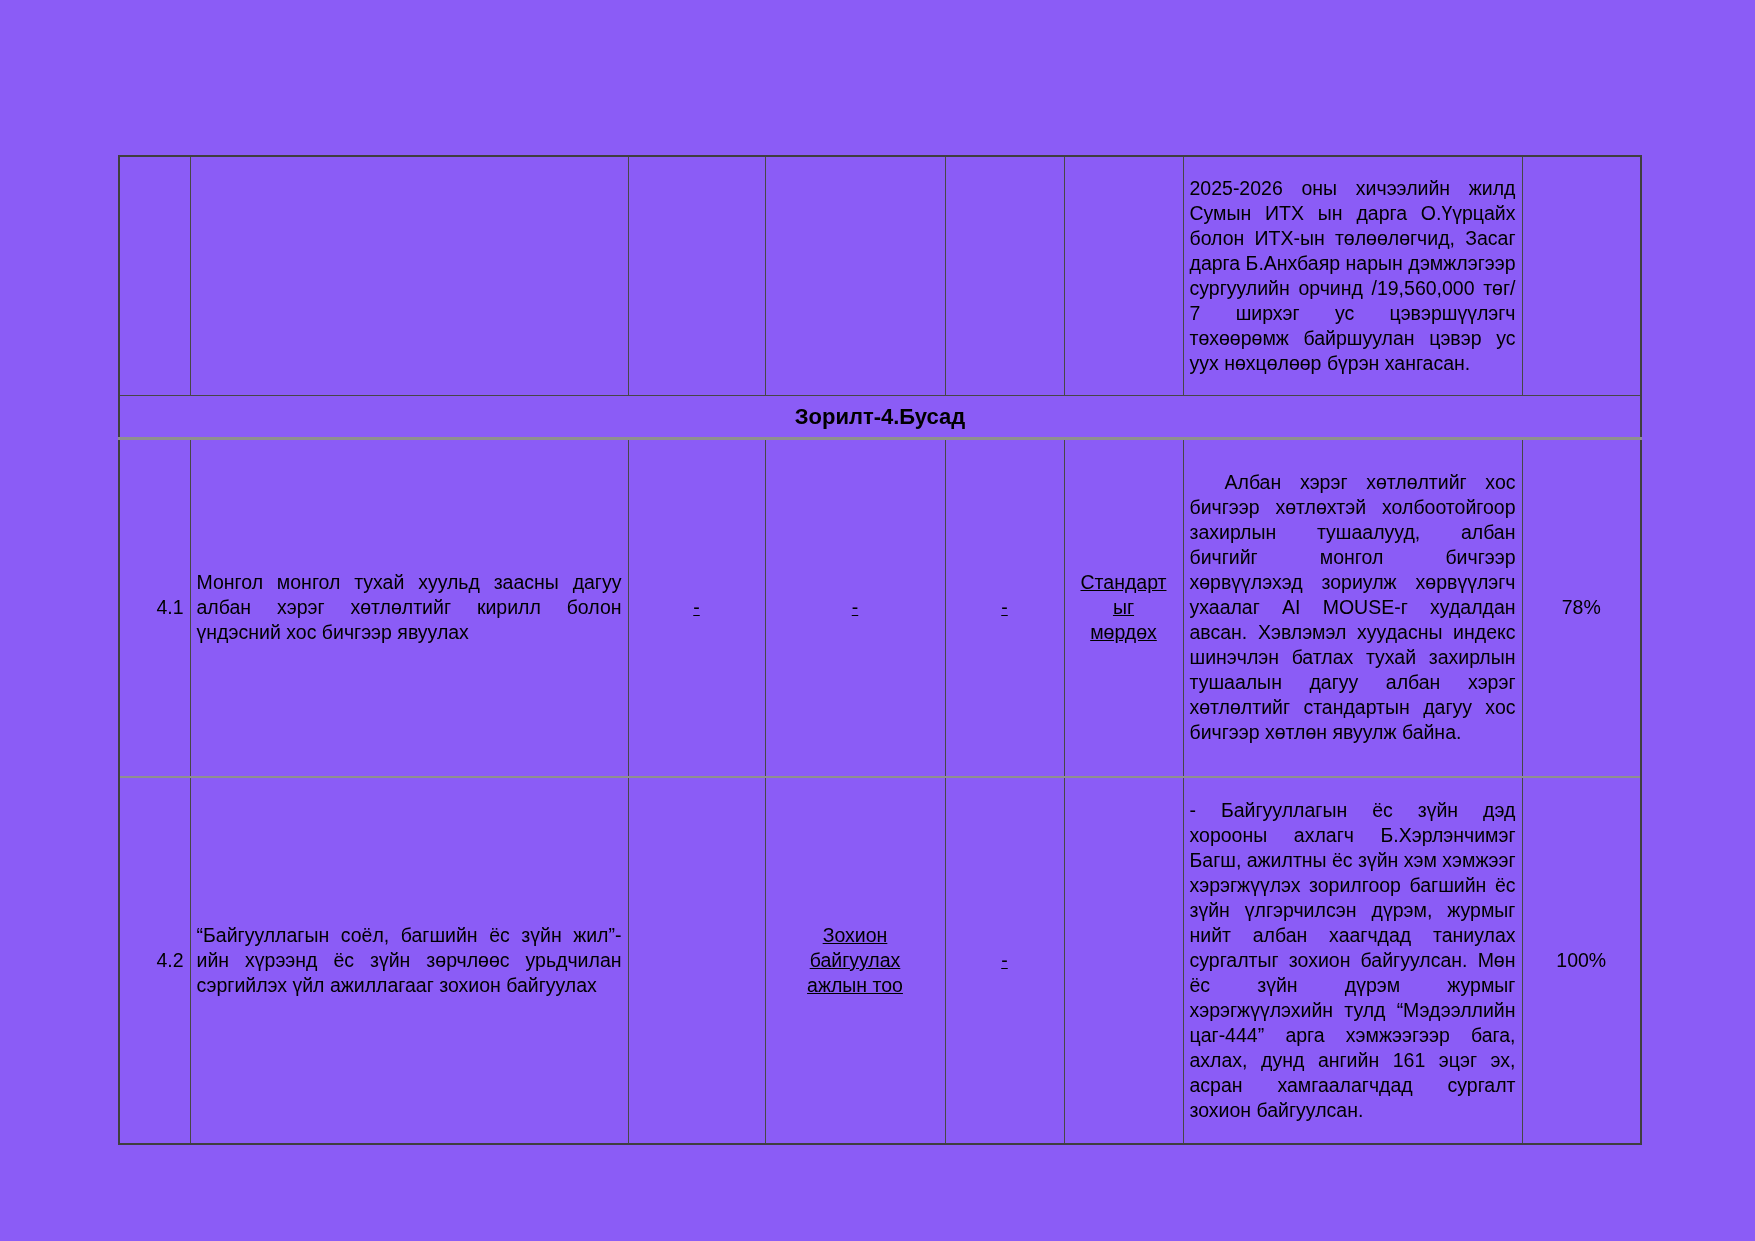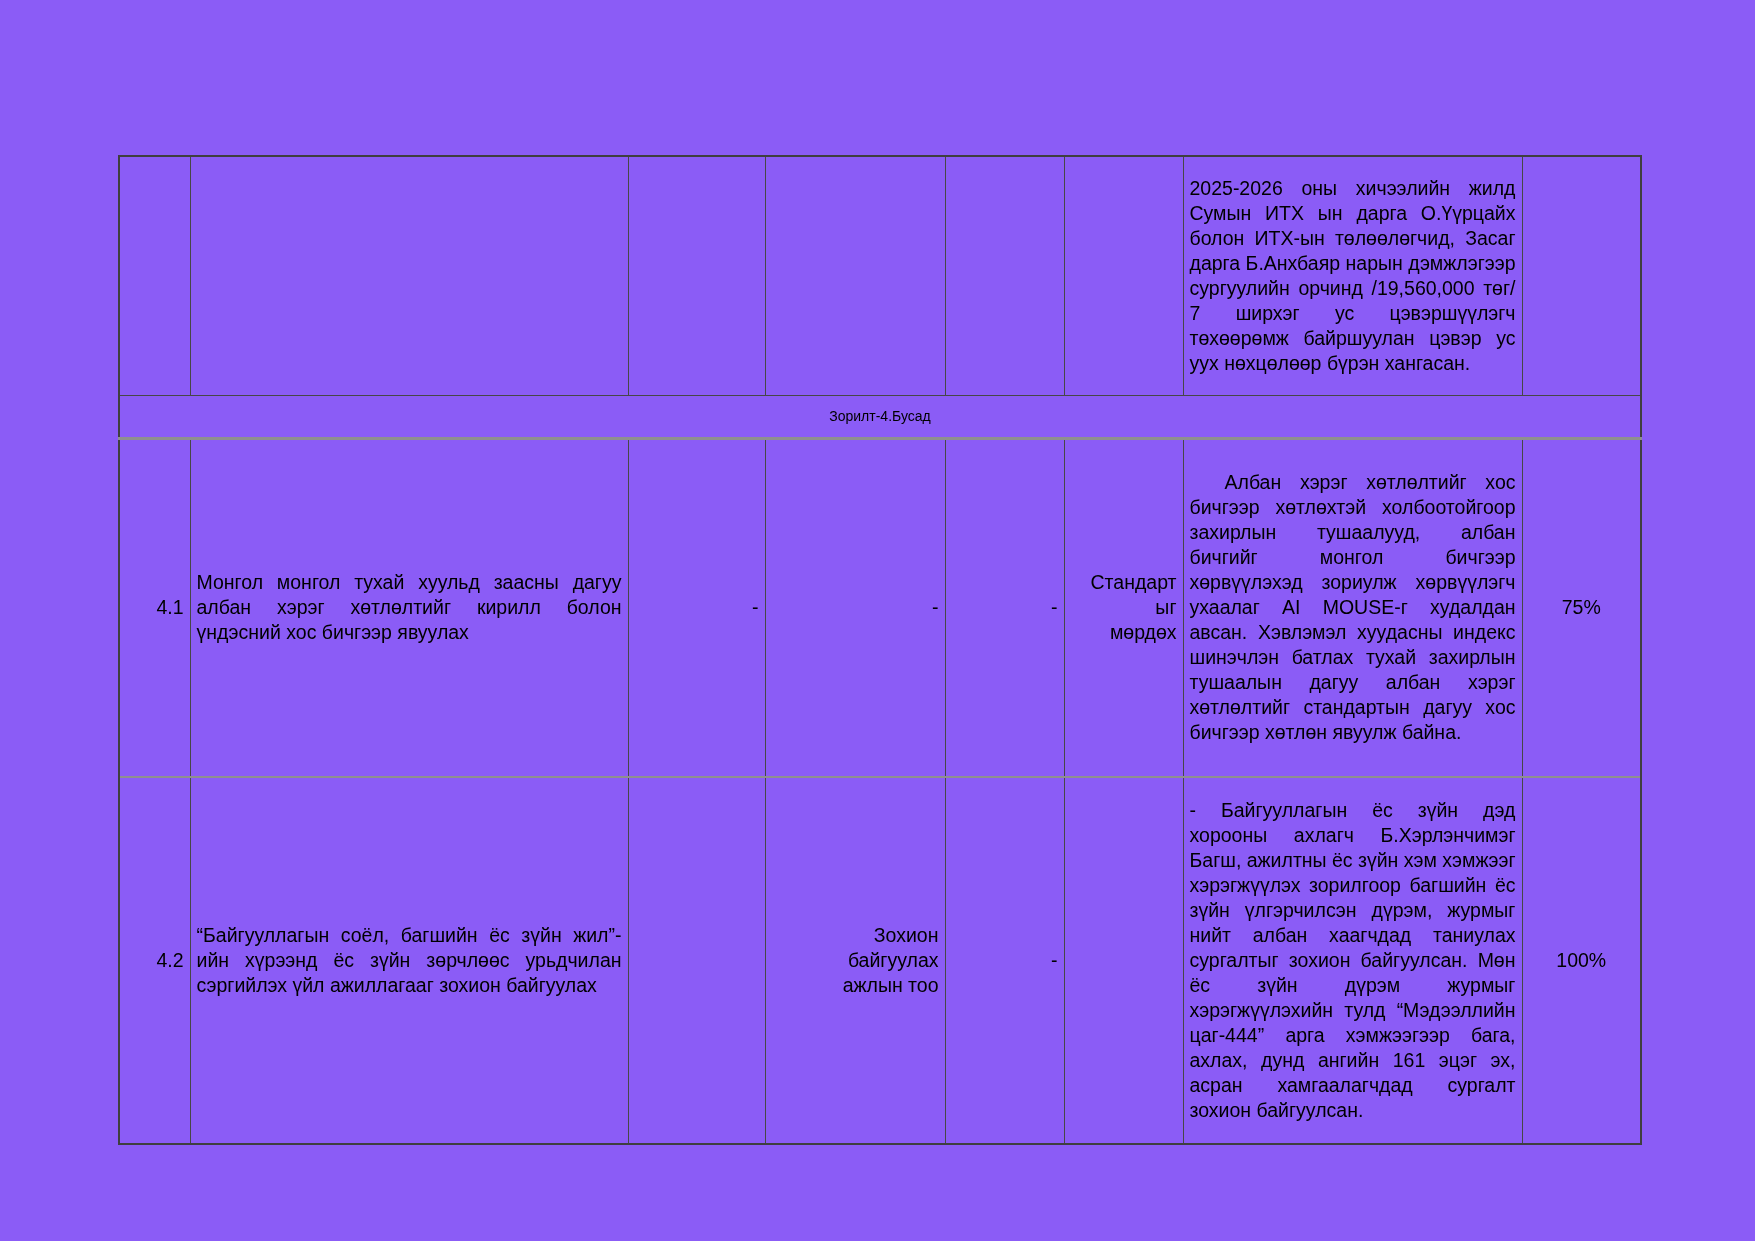--- a/index.html
+++ b/index.html
@@ -32,33 +32,34 @@
     padding: 4px 6px;
     overflow: hidden;
   }
   tr.row-cont  { height: 239px; }
   tr.row-section { height: 43px; }
   tr.row-41 { height: 339px; }
   tr.row-42 { height: 367px; }
   tr.row-section td {
     border-bottom: 3px solid #8f8f8f;
     text-align: center;
-    font-weight: normal;
-    font-size: 14px;
+    font-weight: bold;
+    font-size: 22px;
     padding: 2px 16px;
   }
   tr.row-42 td { border-top: 2px solid #8f8f8f; }
   td.num-cell { text-align: right; }
   td.task-cell {
     text-align: justify;
     padding: 6px 11px 6px 11px;
   }
   td.center-cell {
-    text-align: right;
+    text-align: center;
     white-space: pre-line;
+    text-decoration: underline;
   }
   td.result-cell {
     vertical-align: top;
     padding: 6px 8px 6px 8px;
   }
   td.result-cell .para { text-align: justify; }
   td.result-cell .para.indent-first { text-indent: 35px; }
   td.percent-cell { text-align: center; }
   table.report-table td:last-child { border-right: 2px solid #3f3f3f; }
   table.report-table td:first-child { border-left: 2px solid #3f3f3f; }
@@ -103,21 +104,21 @@
       <td class="task-cell">Монгол монгол тухай хуульд заасны дагуу албан хэрэг хөтлөлтийг кирилл болон үндэсний хос бичгээр явуулах</td>
       <td class="center-cell">-</td>
       <td class="center-cell">-</td>
       <td class="center-cell">-</td>
       <td class="center-cell">Стандарт
 ыг
 мөрдөх</td>
       <td class="result-cell">
         <div class="para indent-first">Албан хэрэг хөтлөлтийг хос бичгээр хөтлөхтэй холбоотойгоор захирлын тушаалууд, албан бичгийг монгол бичгээр хөрвүүлэхэд зориулж хөрвүүлэгч ухаалаг AI MOUSE-г худалдан авсан. Хэвлэмэл хуудасны индекс шинэчлэн батлах тухай захирлын тушаалын дагуу албан хэрэг хөтлөлтийг стандартын дагуу хос бичгээр хөтлөн явуулж байна.</div>
       </td>
-      <td class="percent-cell">75%</td>
+      <td class="percent-cell">78%</td>
     </tr>
 
     <tr class="row-42">
       <td class="num-cell">4.2</td>
       <td class="task-cell">“Байгууллагын соёл, багшийн ёс зүйн жил”-ийн хүрээнд ёс зүйн зөрчлөөс урьдчилан сэргийлэх үйл ажиллагааг зохион байгуулах</td>
       <td class="center-cell"></td>
       <td class="center-cell">Зохион
 байгуулах
 ажлын тоо</td>
       <td class="center-cell">-</td>

